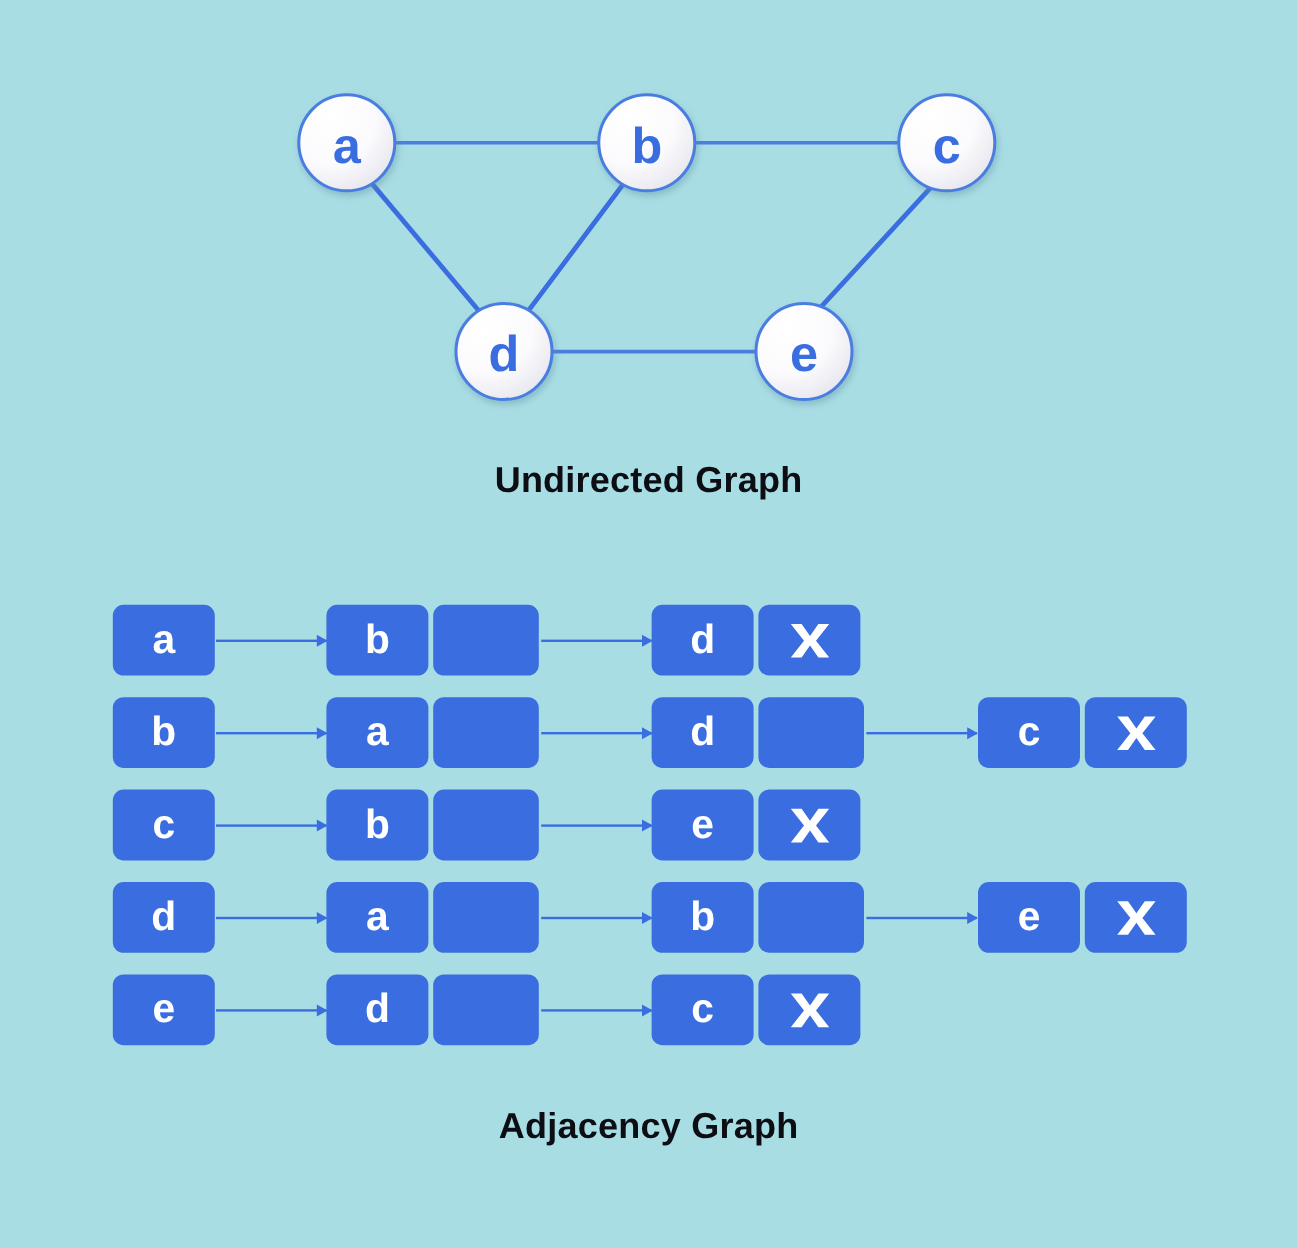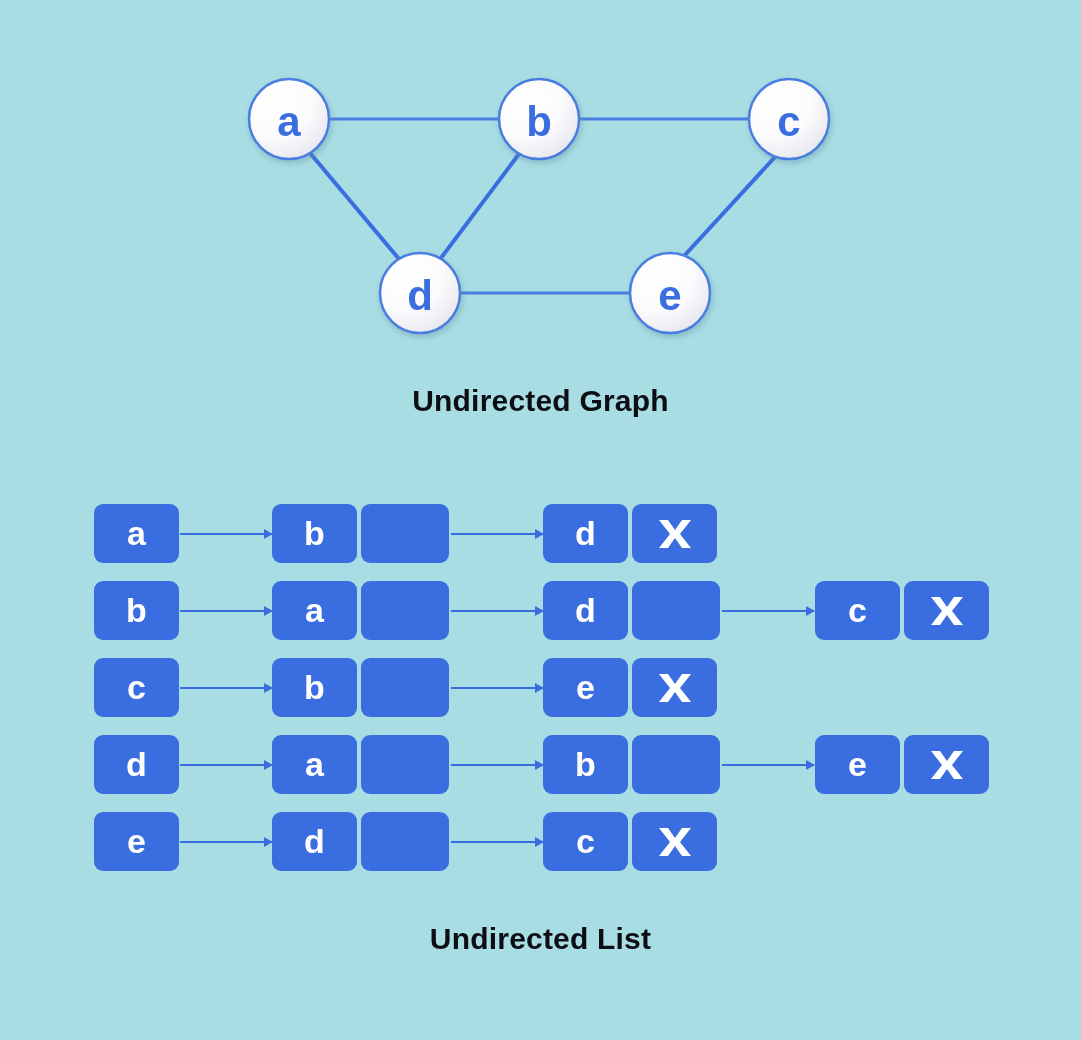--- a/index.html
+++ b/index.html
@@ -338,16 +338,16 @@
       </div>
       <div class="cell cell-null" style="left:538px;">
         <span class="null-x">
           <svg width="34" height="30" viewBox="0 0 34 30">
             <path d="M1 1 L10 1 L17 11 L24 1 L33 1 L22 15 L33 29 L24 29 L17 19 L10 29 L1 29 L12 15 Z" fill="#ffffff"></path>
           </svg>
         </span>
       </div>
     </div>
 
-    <div class="caption" id="caption-list">Undirected List</div>
+    <div class="caption" id="caption-list">Adjacency Graph</div>
   </div>
 
 </div>
 
 </body></html>

